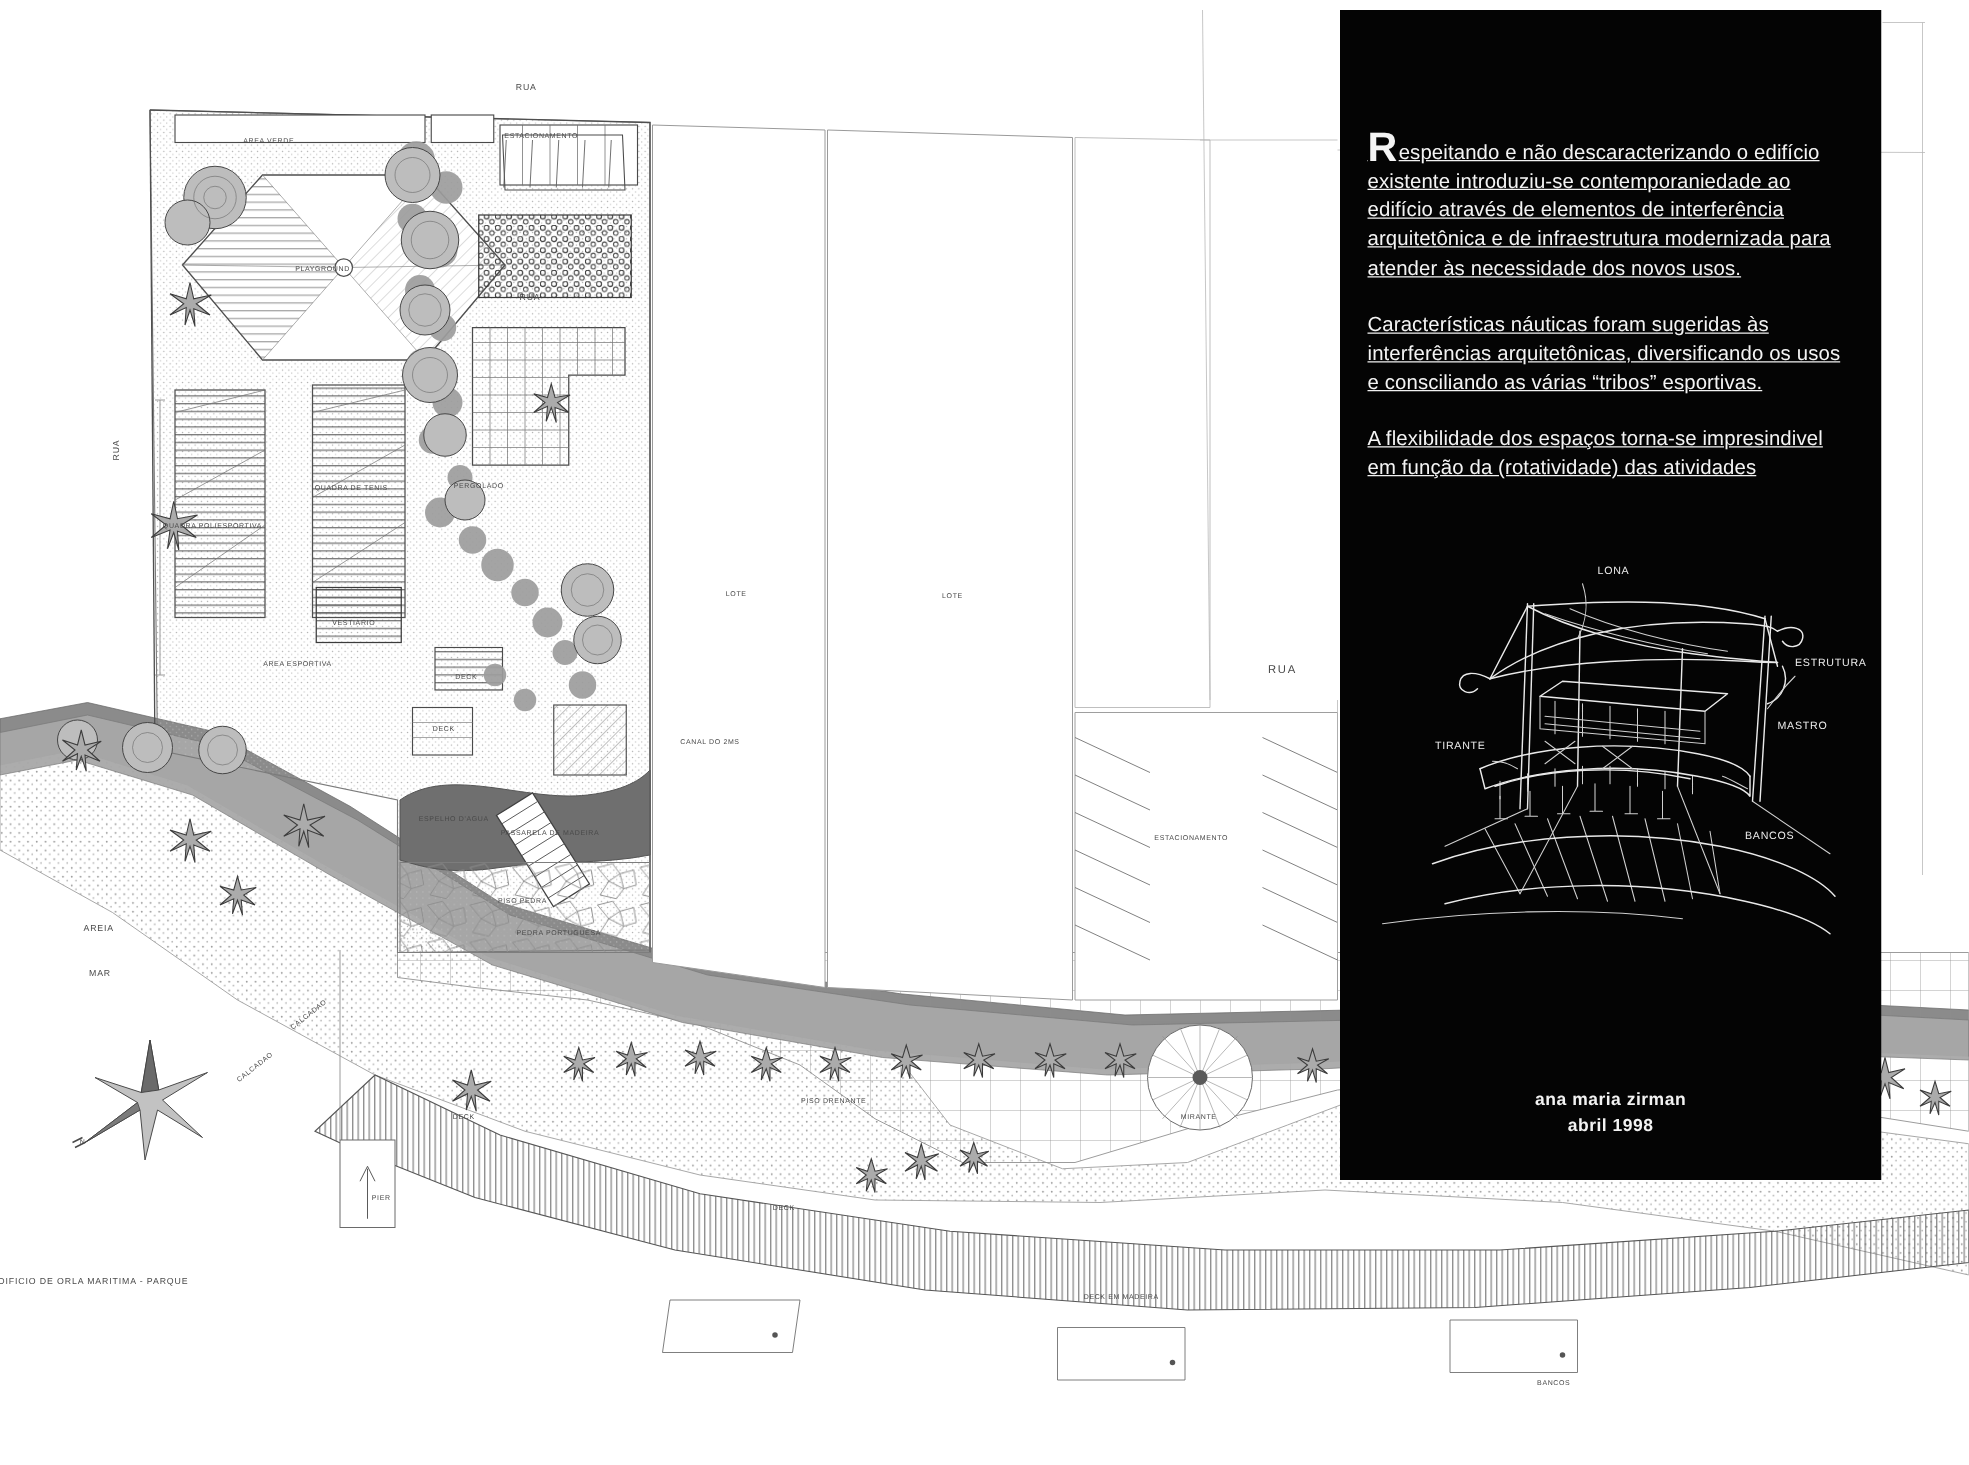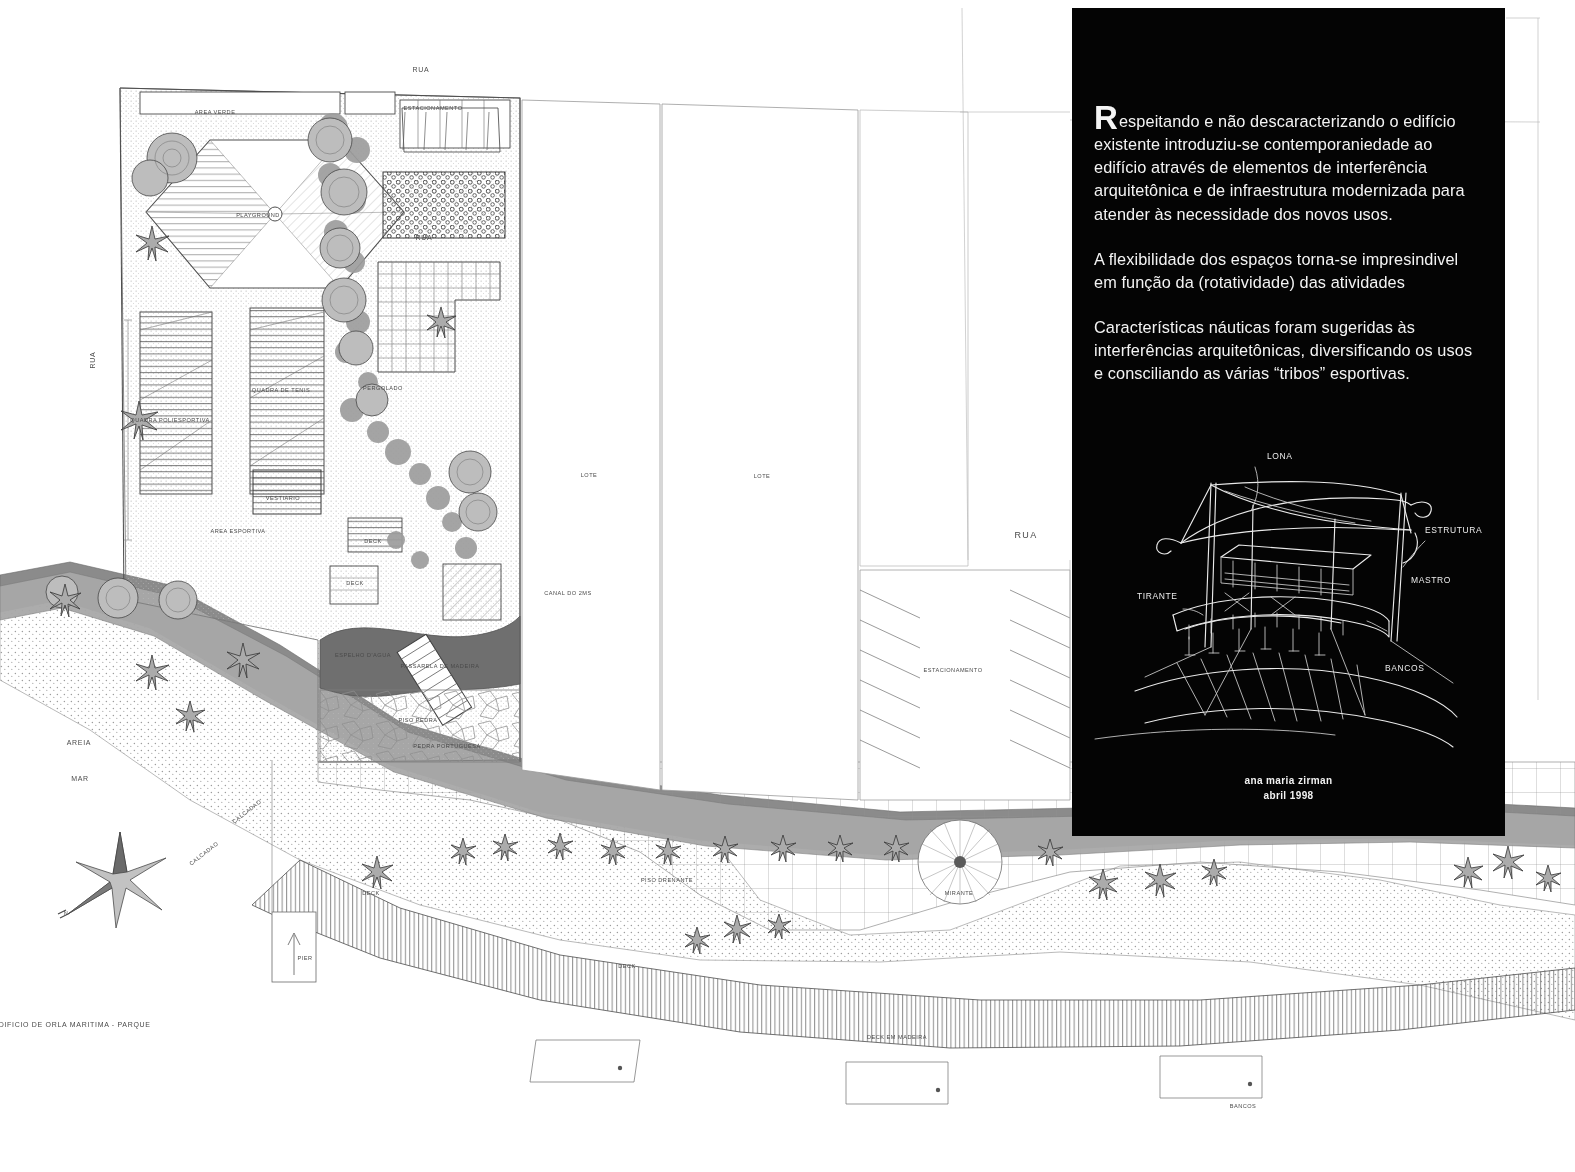--- a/index.html
+++ b/index.html
@@ -7,46 +7,47 @@
   body{
     width:1575px;height:1172px;
     font-family:"Liberation Sans", sans-serif;
     overflow:hidden;position:relative;
   }
   #sheet{position:absolute;left:0;top:0;width:1575px;height:1172px;background:#fff;}
   svg.layer{position:absolute;left:0;top:0;width:1575px;height:1172px;}
 
   
   #panel{
-    position:absolute;left:1072px;top:8px;width:433px;height:828px;
+    position:absolute;left:1072px;top:8px;width:433px;height:936px;
     background:#040404;color:#f2f2f2;
     box-sizing:border-box;
     padding:0;
     z-index:40;
+    text-decoration:underline;
   }
   #panel .txtwrap{padding:100px 22px 0 22px;}
   #panel p{
     margin:0 0 22px 0;
     font-family:"Liberation Sans", sans-serif;
     font-size:16.3px;line-height:1.42;
     letter-spacing:.1px;
     font-weight:400;
     color:#f4f4f4;
   }
   #panel p.first{text-indent:0;}
   #panel .dropcap{
     font-size:33px;line-height:0.6;font-weight:700;
     vertical-align:-2px;margin-right:1px;
   }
   #panel .credit{
     position:absolute;left:0;right:0;bottom:33px;text-align:center;
-    font-size:10px;line-height:1.5;font-weight:700;letter-spacing:.4px;
+    font-size:14px;line-height:1.5;font-weight:700;letter-spacing:.4px;
   }
   #panel .sketchbox{
-    position:absolute;left:13px;top:425px;width:405px;height:330px;
+    position:absolute;left:24px;top:425px;width:405px;height:330px;
   }
   #panel .sketchbox svg{width:100%;height:100%;}
   .sk{fill:none;stroke:#e9e9e9;stroke-width:1.15;stroke-linecap:round;stroke-linejoin:round;}
   .sk2{fill:none;stroke:#cfcfcf;stroke-width:0.85;stroke-linecap:round;}
   .sklab{fill:#ededed;font-family:"Liberation Sans",sans-serif;font-size:8.5px;letter-spacing:.6px;}
 
   
   .plab{font-family:"Liberation Sans",sans-serif;fill:#4a4a4a;}
   .plab.sm{font-size:7px;letter-spacing:.7px;}
   .plab.xs{font-size:5.6px;letter-spacing:.5px;}
@@ -502,22 +503,22 @@
         <text x="72" y="1027" class="plab sm" text-anchor="middle">EDIFICIO DE ORLA MARITIMA - PARQUE</text>
       </g>
   </svg>
 
   <div id="panel">
 
     <div class="txtwrap">
       <p class="first">
         <span class="dropcap">R</span><span>espeitando e não descaracterizando o edifício existente introduziu-se contemporaniedade ao edifício através de elementos de interferência arquitetônica e de infraestrutura modernizada para atender às necessidade dos novos usos.</span>
       </p>
+      <p>Características náuticas foram sugeridas às interferências arquitetônicas, diversificando os usos e consciliando as várias “tribos” esportivas.</p>
       <p>A flexibilidade dos espaços torna-se impresindivel em função da (rotatividade) das atividades</p>
-      <p>Características náuticas foram sugeridas às interferências arquitetônicas, diversificando os usos e consciliando as várias “tribos” esportivas.</p>
     </div>
 
     <div class="sketchbox">
       <svg viewBox="0 0 405 330">
 
         <path class="sk" d="M96 110 C140 78, 210 60, 300 66 C318 67, 322 69, 326 72"></path>
         <path class="sk" d="M96 110 C150 96, 230 92, 300 96 C314 97, 320 97, 326 97"></path>
         <path class="sk" d="M126 52 C180 48, 260 44, 316 62"></path>
         <path class="sk" d="M126 52 L96 110"></path>
         <path class="sk" d="M316 62 L326 100"></path>

